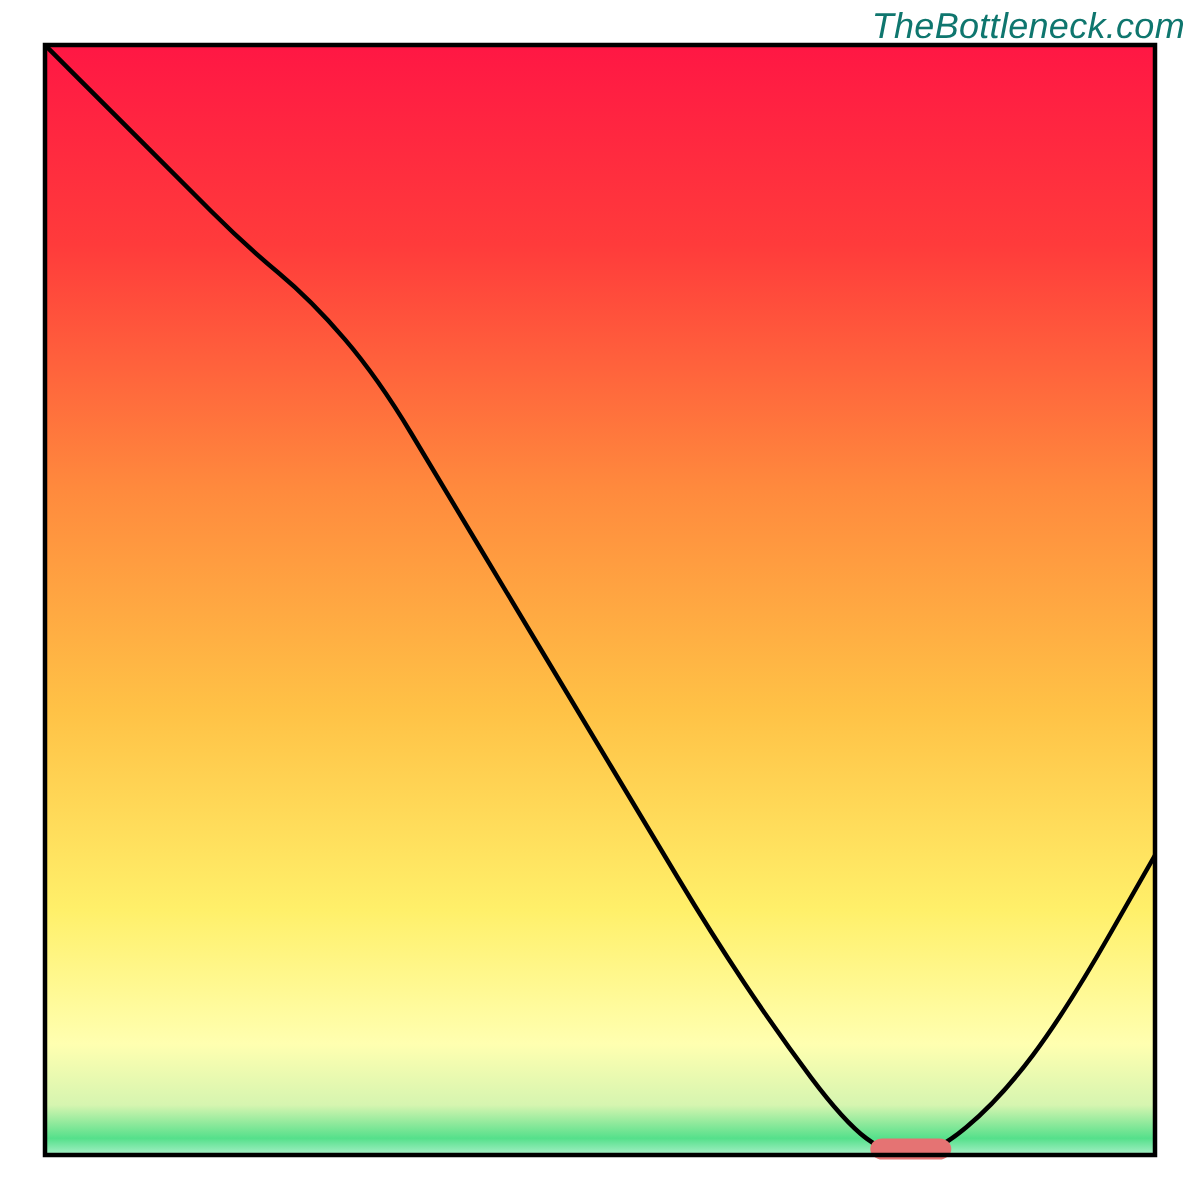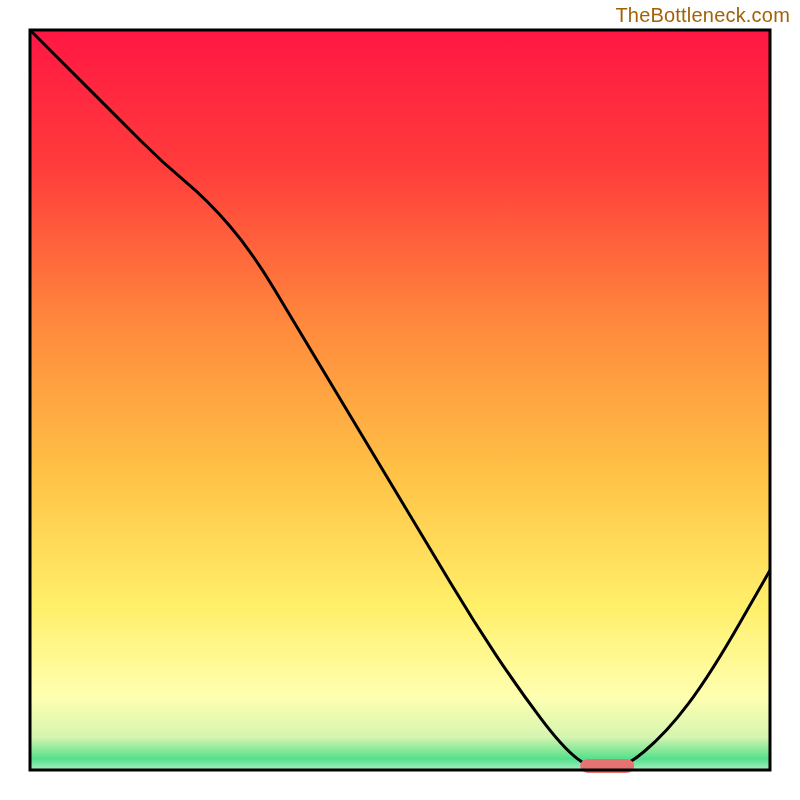--- a/index.html
+++ b/index.html
@@ -8,25 +8,26 @@
     width: 800px;
     height: 800px;
     overflow: hidden;
     background: #fff;
     font-family: Arial, Helvetica, sans-serif;
   }
   .watermark {
     position: absolute;
     top: 4px;
     right: 10px;
-    color: #a16207;
-    font-size: 20px;
+    color: #0f766e;
+    font-size: 24px;
     font-weight: 500;
     letter-spacing: 0.2px;
     z-index: 10;
+    font-style: italic;
   }
   .stage {
     position: relative;
     width: 800px;
     height: 800px;
   }
   svg {
     display: block;
   }
 </style>

